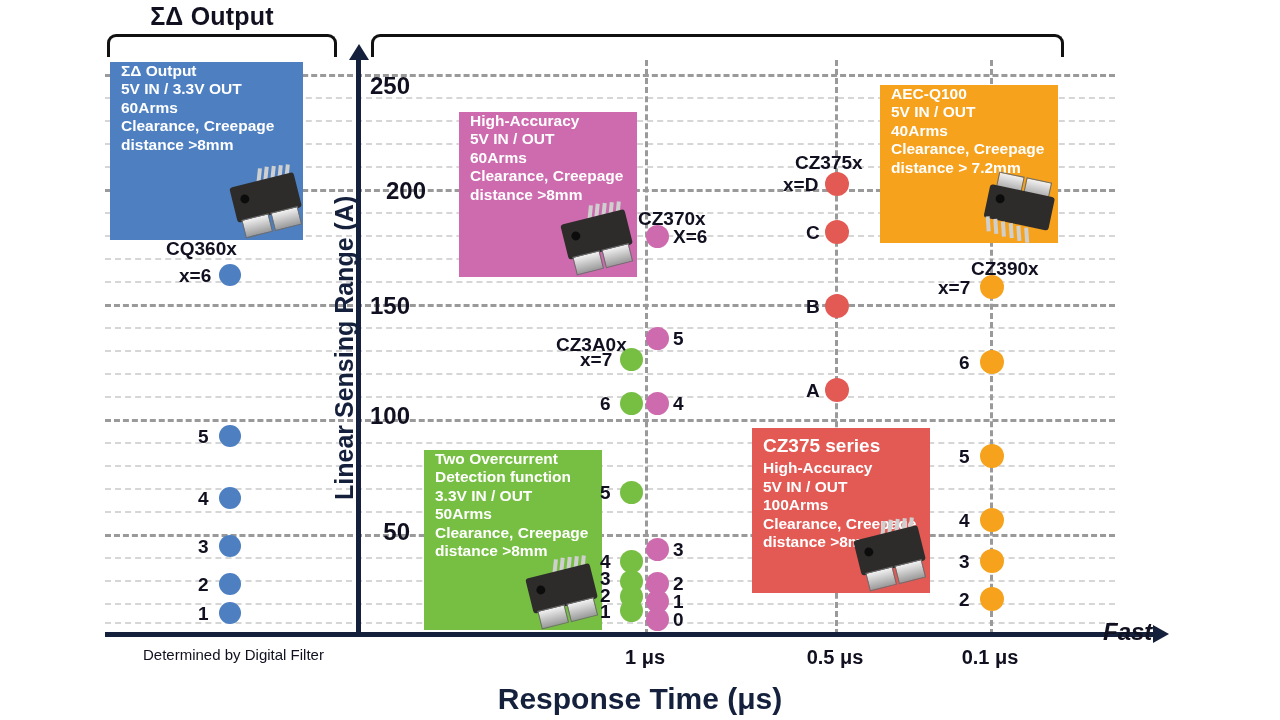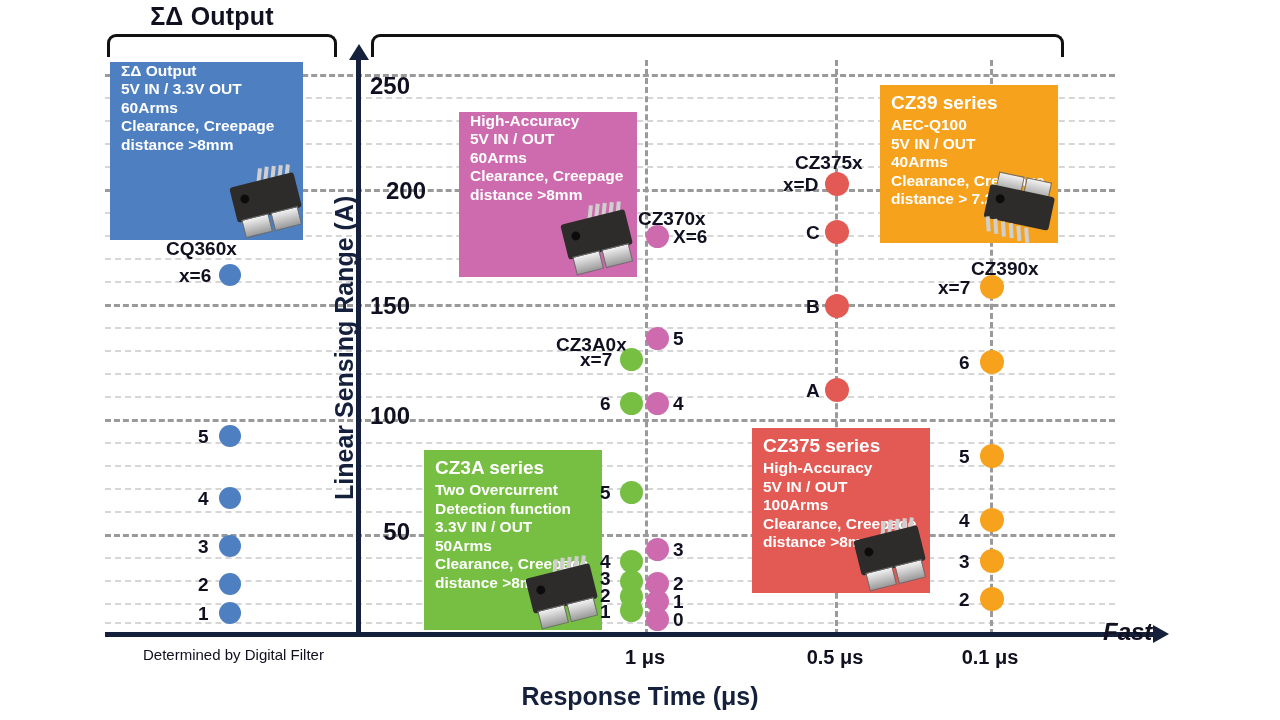--- a/index.html
+++ b/index.html
@@ -26,21 +26,21 @@
   .x-axis{position:absolute;background:#14203c;height:5px;}
   .x-arrow{position:absolute;width:0;height:0;
            border-top:9px solid transparent;border-bottom:9px solid transparent;
            border-left:16px solid #14203c;}
   .fast-label{position:absolute;font-style:italic;font-weight:bold;font-size:24px;color:#101020;}
 
   .y-axis-title{
     position:absolute;transform:rotate(-90deg);transform-origin:left top;
     font-size:25px;font-weight:bold;color:#14203c;white-space:nowrap;
   }
-  .x-axis-title{position:absolute;font-size:25px;font-weight:bold;color:#14203c;
+  .x-axis-title{position:absolute;font-size:30px;font-weight:bold;color:#14203c;
                 text-align:center;white-space:nowrap;}
 
   
   .hgrid{position:absolute;height:0;border-top:2px dashed #d6d6d6;}
   .hgrid.major{border-top:3px dashed #9a9a9a;}
   .vgrid{position:absolute;width:0;border-left:3px dashed #9a9a9a;}
 
   .ytick{position:absolute;font-size:24px;font-weight:bold;color:#101020;
          text-align:right;white-space:nowrap;}
   .xtick{position:absolute;font-size:20px;font-weight:bold;color:#101020;
@@ -162,21 +162,20 @@
       <div class="pin" style="left:57px;top:2px;width:4px;height:15px;transform:rotate(20deg);"></div>
       <div class="pin" style="left:64px;top:3px;width:4px;height:15px;transform:rotate(20deg);"></div>
       <div class="body" style="left:6px;top:12px;width:66px;height:36px;"></div>
       <div class="dot" style="left:14px;top:22px;width:9px;height:9px;"></div>
       <div class="tab" style="left:10px;top:46px;width:26px;height:17px;"></div>
       <div class="tab" style="left:40px;top:46px;width:26px;height:17px;"></div>
     </div>
   </div>
 
   <div class="card" style="left:880px;top:85px;width:178px;height:158px;background:#f6a21d;">
-    <div class="card-title">CZ39 series</div>
     <div class="card-lines">
       <div>AEC-Q100</div>
       <div>5V IN / OUT</div>
       <div>40Arms</div>
       <div>Clearance, Creepage</div>
       <div>distance &gt; 7.2mm</div>
     </div>
     <div class="ic" style="left:102px;top:88px;width:80px;height:72px;transform:rotate(12deg);">
       <div class="tab" style="left:10px;top:4px;width:24px;height:18px;"></div>
       <div class="tab" style="left:38px;top:4px;width:24px;height:18px;"></div>
@@ -185,21 +184,20 @@
       <div class="pin" style="left:8px;top:50px;width:4px;height:15px;transform:rotate(-16deg);"></div>
       <div class="pin" style="left:16px;top:51px;width:4px;height:15px;transform:rotate(-16deg);"></div>
       <div class="pin" style="left:24px;top:52px;width:4px;height:15px;transform:rotate(-16deg);"></div>
       <div class="pin" style="left:32px;top:52px;width:4px;height:15px;transform:rotate(-16deg);"></div>
       <div class="pin" style="left:40px;top:53px;width:4px;height:15px;transform:rotate(-16deg);"></div>
       <div class="pin" style="left:48px;top:53px;width:4px;height:15px;transform:rotate(-16deg);"></div>
     </div>
   </div>
 
   <div class="card" style="left:424px;top:450px;width:178px;height:180px;background:#77bf42;">
-    <div class="card-title">CZ3A series</div>
     <div class="card-lines">
       <div>Two Overcurrent</div>
       <div>Detection function</div>
       <div>3.3V IN / OUT</div>
       <div>50Arms</div>
       <div>Clearance, Creepage</div>
       <div>distance &gt;8mm</div>
     </div>
     <div class="ic" style="left:100px;top:108px;width:80px;height:72px;transform:rotate(-14deg);">
       <div class="pin" style="left:36px;top:0px;width:4px;height:15px;transform:rotate(20deg);"></div>

